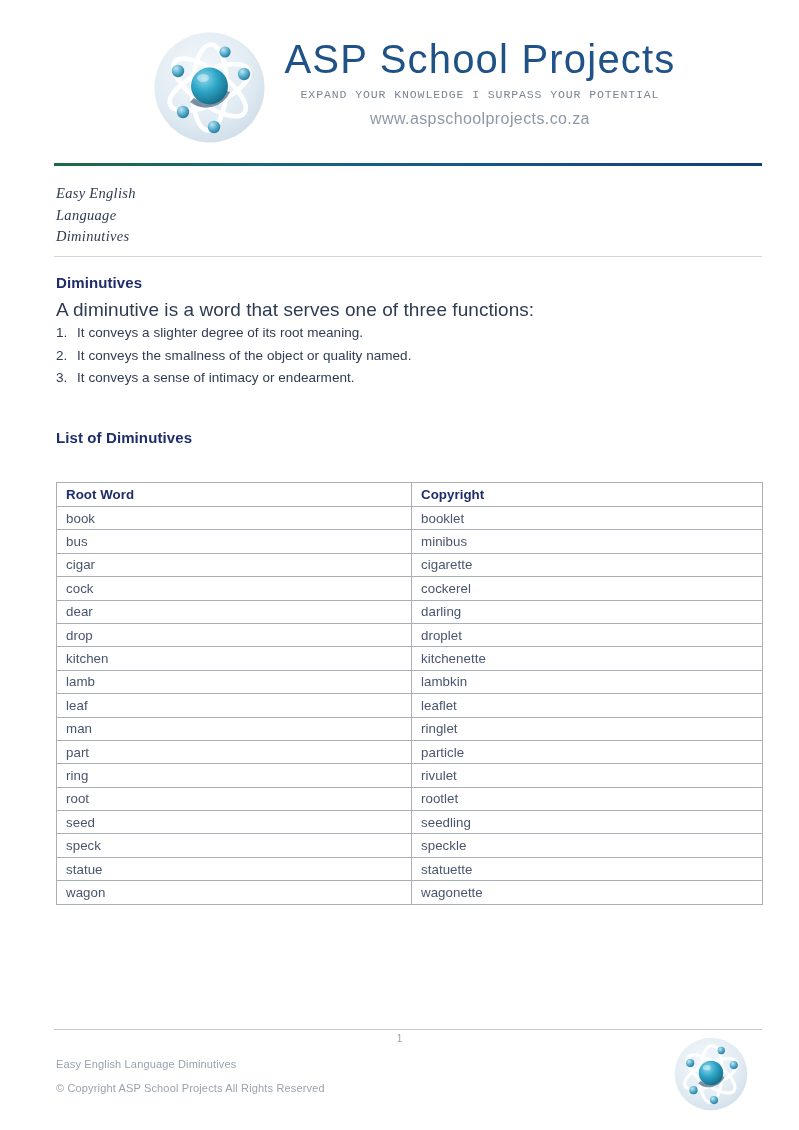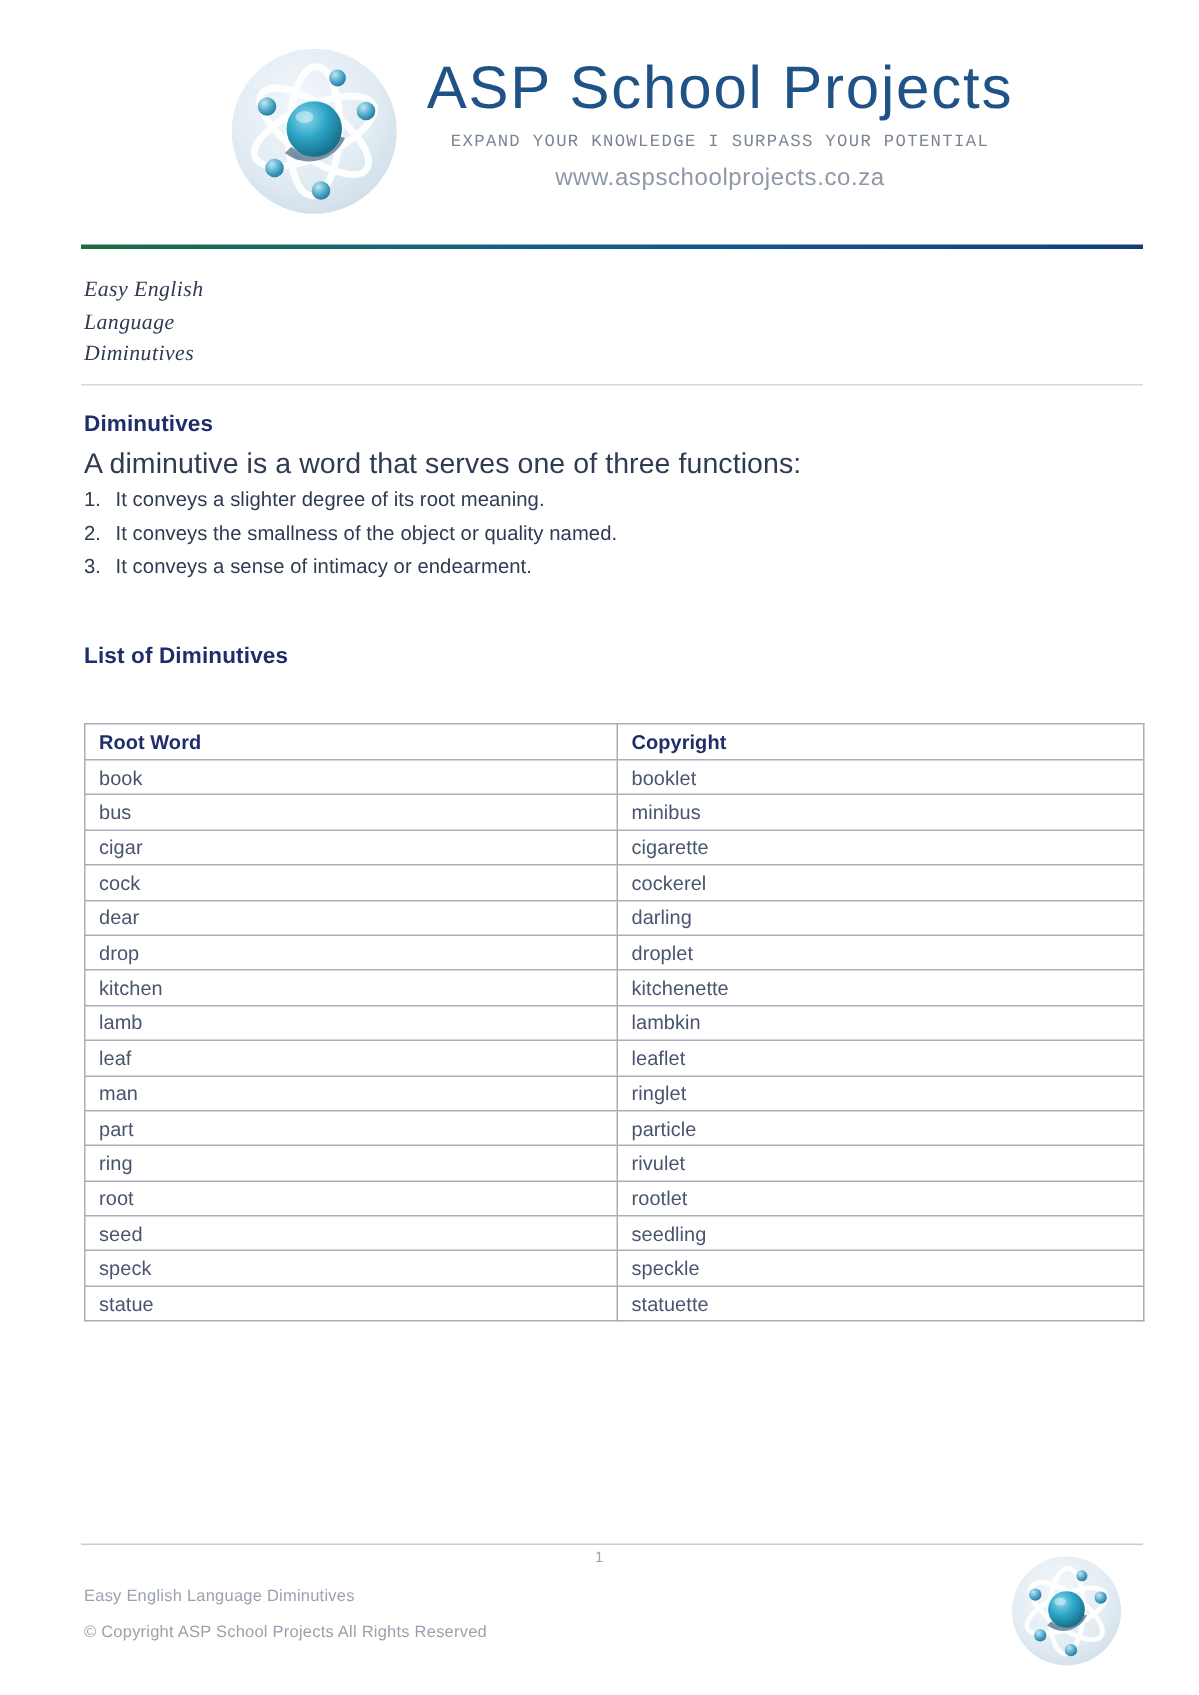--- a/index.html
+++ b/index.html
@@ -343,20 +343,24 @@
         <td>seedling</td>
       </tr>
     <tr>
         <td>speck</td>
         <td>speckle</td>
       </tr>
     <tr>
         <td>statue</td>
         <td>statuette</td>
       </tr>
+    <tr>
+        <td>wagon</td>
+        <td>wagonette</td>
+      </tr>
   </tbody>
 </table>
 
 <div class="footer-rule"></div>
 
 <div class="page-number">1</div>
 
 <div class="footer-text">
   <div>Easy English Language Diminutives</div>
   <div>© Copyright ASP School Projects All Rights Reserved</div>

